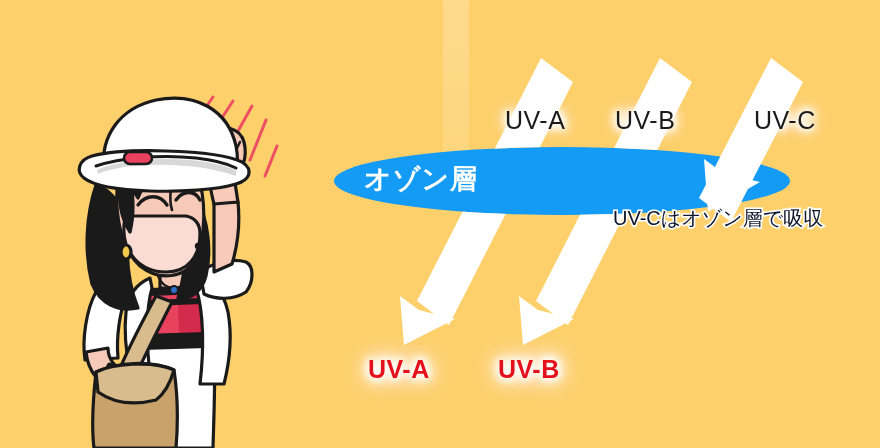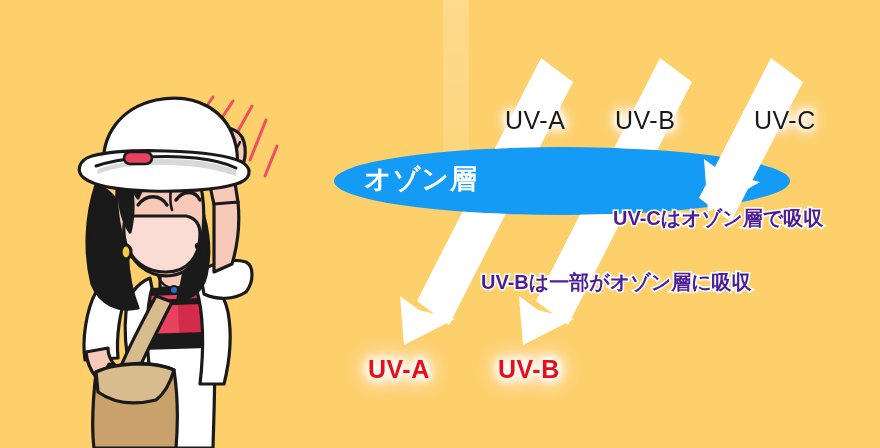--- a/index.html
+++ b/index.html
@@ -29,21 +29,21 @@
       0 0 7px #fff,0 0 7px #fff,0 0 9px #fff,0 0 12px #fff,
       0 0 14px #fff,0 0 16px #fff,0 0 18px #fff;
   }
   .uvbot{
     font-size:25px;font-weight:bold;color:#e4101b;letter-spacing:0.5px;
     text-shadow:
       0 0 8px #fff,0 0 8px #fff,0 0 10px #fff,0 0 14px #fff,
       0 0 18px #fff,0 0 22px #fff,0 0 26px #fff,0 0 30px #fff;
   }
   .note{
-    font-size:20px;font-weight:bold;color:#4c1d95;
+    font-size:20px;font-weight:normal;color:#0f172a;
     -webkit-text-stroke:3.2px #ffffff;
     paint-order:stroke fill;
   }
   .note span{position:relative;}
   .ozlabel{
     font-size:27px;font-weight:bold;color:#ffffff;letter-spacing:1px;
   }
 </style>
 </head>
 <body>
@@ -178,20 +178,17 @@
 
   <div class="lbl ozlabel" style="left:364px;top:166px;">オゾン層</div>
 
   <div class="lbl uvtop" style="left:505px;top:108px;">UV-A</div>
   <div class="lbl uvtop" style="left:615px;top:108px;">UV-B</div>
   <div class="lbl uvtop" style="left:718px;top:108px;margin-left:36px;">UV-C</div>
 
   <div class="lbl note" style="left:613px;top:208px;">
     <span>UV-Cはオゾン層で吸収</span>
   </div>
-  <div class="lbl note" style="left:481px;top:272px;">
-    <span>UV-Bは一部がオゾン層に吸収</span>
-  </div>
 
   <div class="lbl uvbot" style="left:368px;top:357px;">UV-A</div>
   <div class="lbl uvbot" style="left:498px;top:357px;">UV-B</div>
 
 </div>
 
 </body></html>

